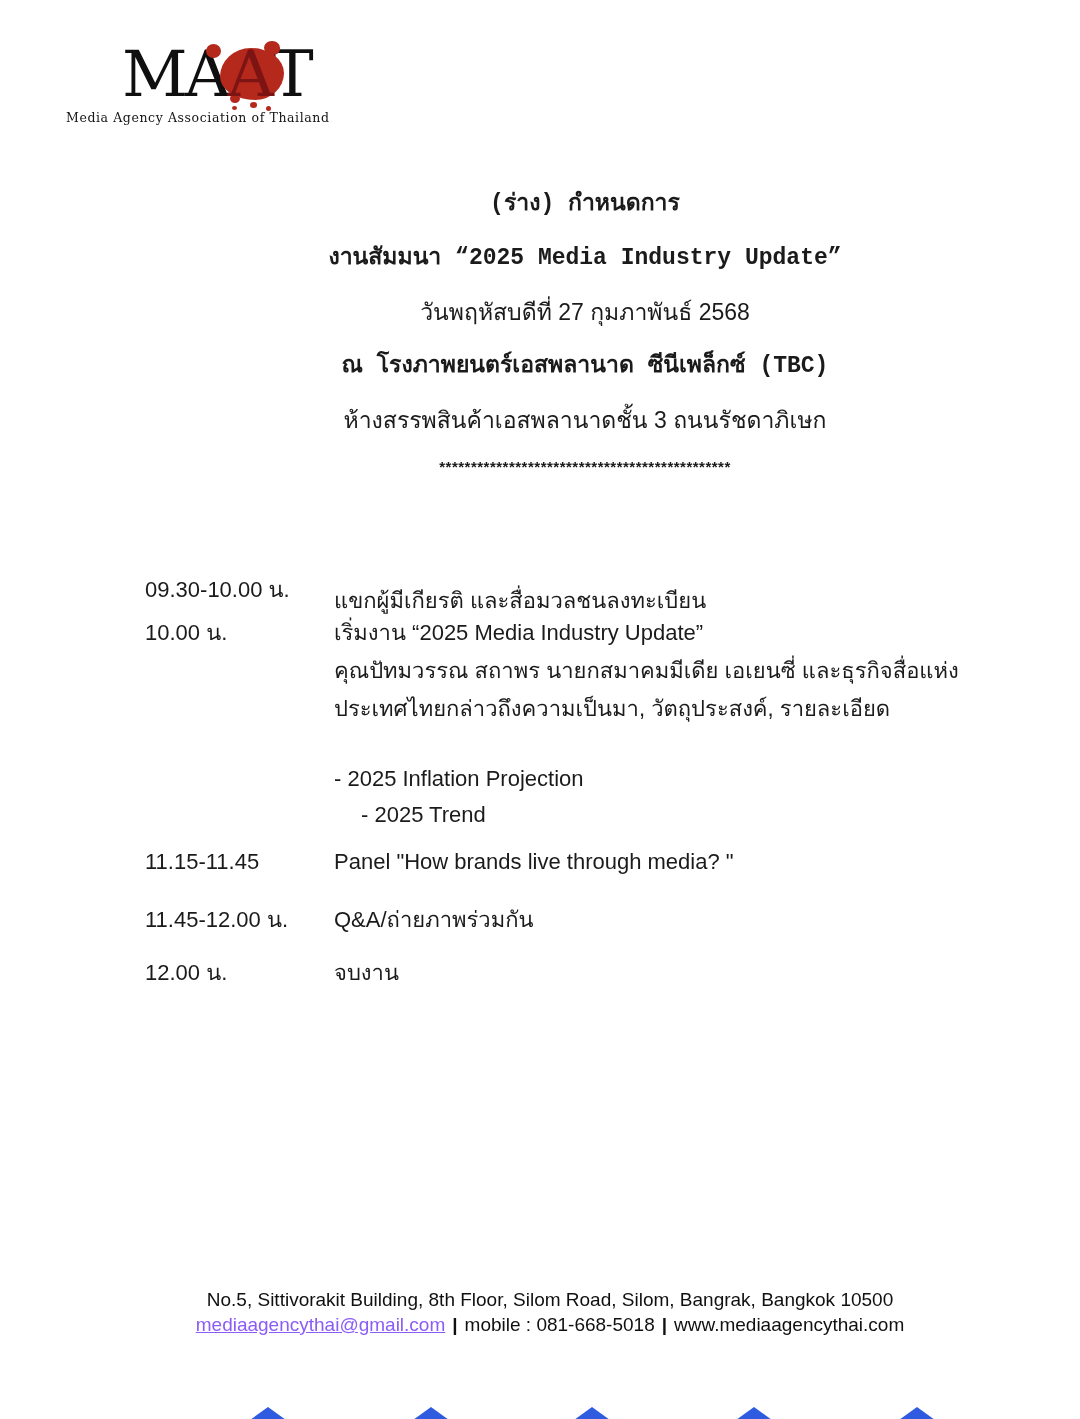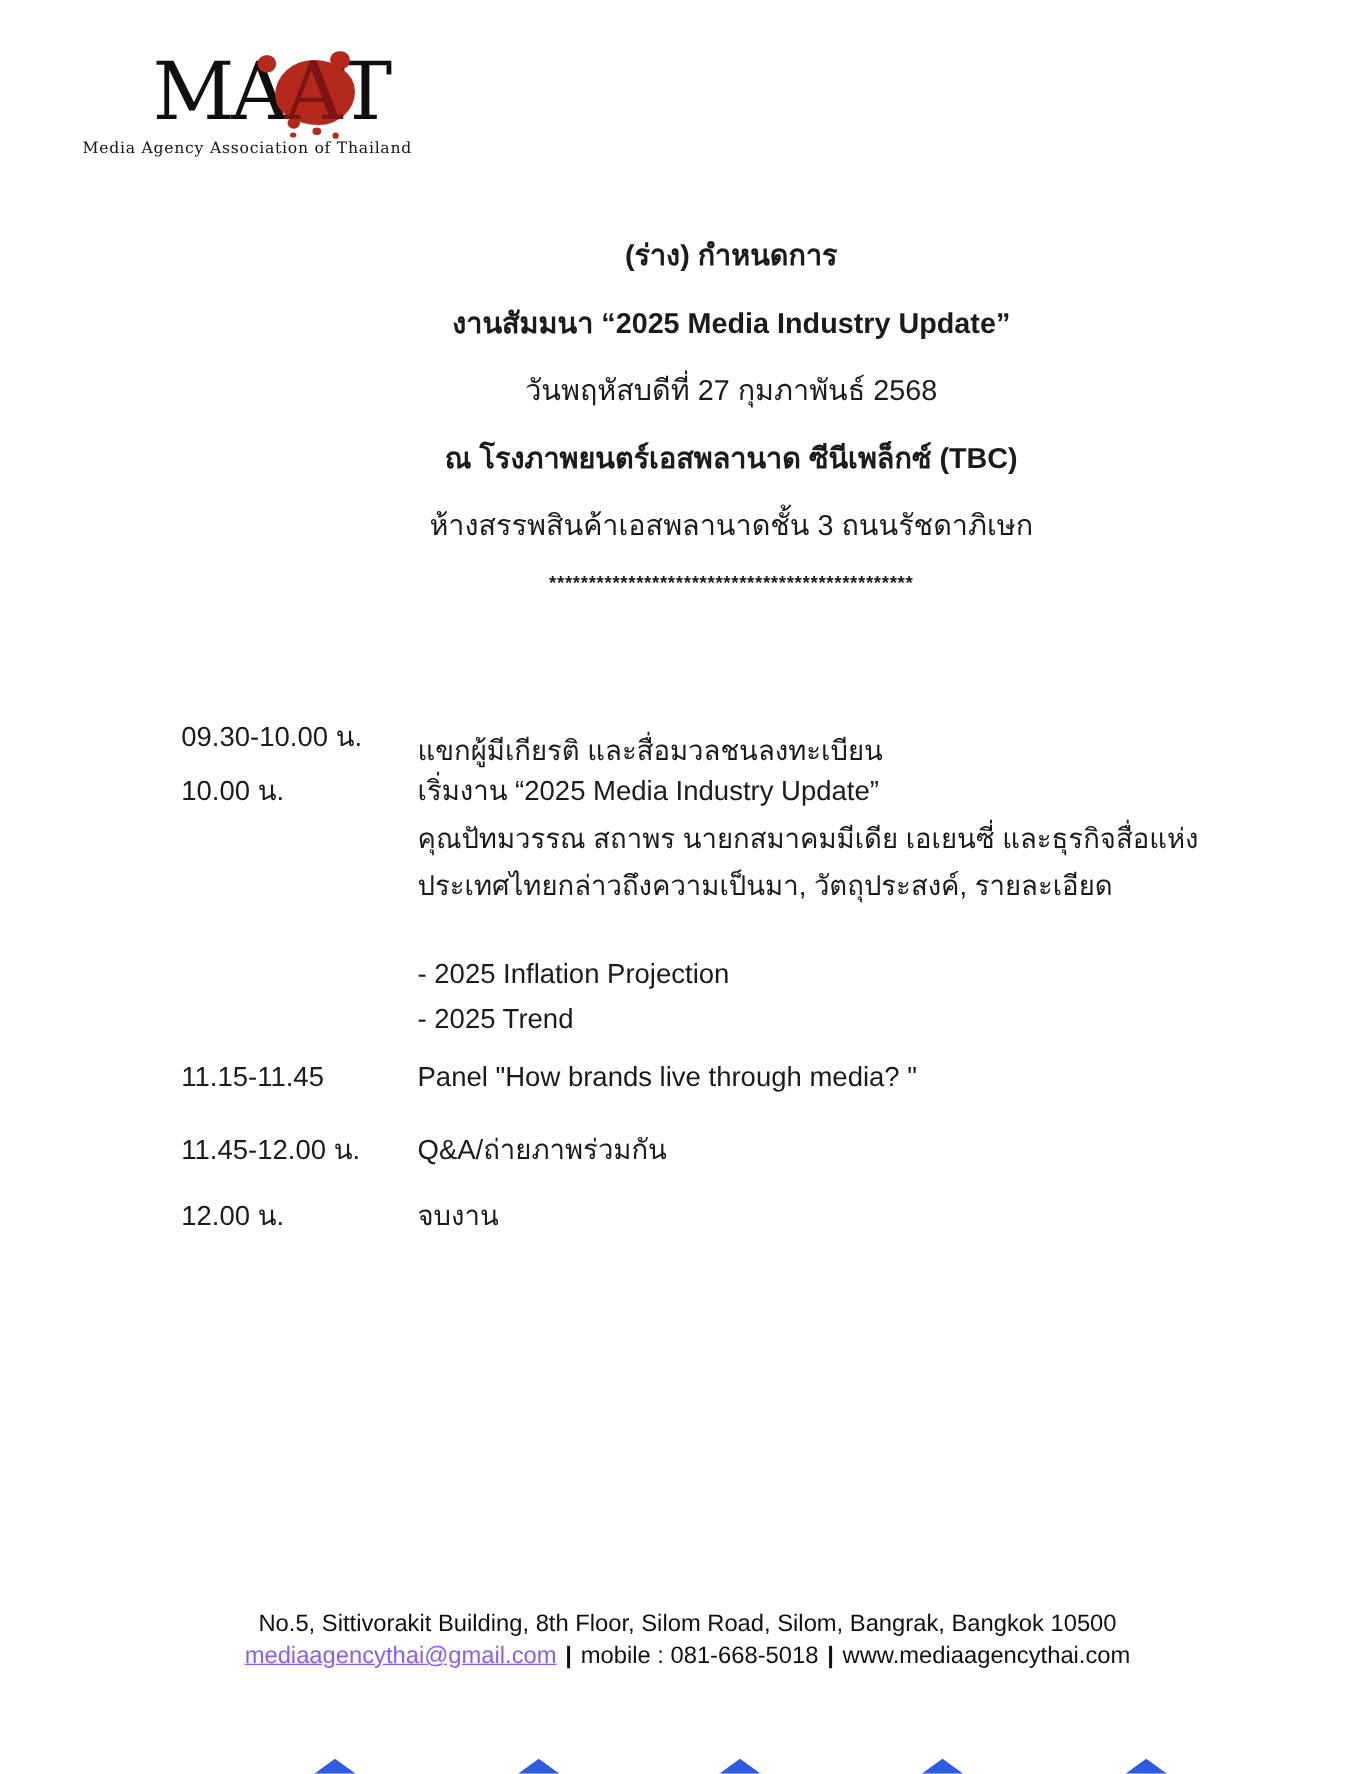--- a/index.html
+++ b/index.html
@@ -47,31 +47,31 @@
     position:absolute; left:2px; top:70px; width:228px;
     font-family:"DejaVu Serif","Liberation Serif",serif;
     font-size:12.5px; letter-spacing:0.6px; color:#141414; white-space:nowrap;text-align:center;
   }
 
   
   .hline {
     position:absolute; left:145px; width:880px; text-align:center;
     font-size:23px; line-height:1.25; white-space:nowrap;
   }
-  .bold { font-weight:bold; }
+  .bold { font-weight:bold;font-family:Liberation Mono, monospace; }
   .h1 { top:190px; } .h2 { top:244px; } .h3 { top:298px; }
   .h4 { top:352px; } .h5 { top:406px; }
   .divider { top:458px; font-size:15px; font-weight:bold; letter-spacing:0.5px; }
 
   
   .time { position:absolute; left:145px; font-size:22px; white-space:nowrap; }
   .desc { position:absolute; left:334px; font-size:22px; white-space:nowrap; }
   .t0 { top:562px;margin-top:10px; } .d00 { top:583px; }
   .t1 { top:615px; } .d10 { top:615px; } .d11 { top:653px; } .d12 { top:691px; }
-  .d13 { top:730px; } .d14 { top:766px; } .d15 { top:802px; }
+  .d13 { top:730px; } .d14 { top:766px; } .d15 { top:802px;margin-left:27px; }
   .t2 { top:849px; } .d20 { top:849px; }
   .t3 { top:902px; } .d30 { top:902px; }
   .t4 { top:955px; } .d40 { top:955px; }
 
   
   .footer-line {
     position:absolute; left:10px; width:1080px; text-align:center;
     font-size:19px; color:#101010; white-space:nowrap;
   }
   .f1 { top:1289px; }

